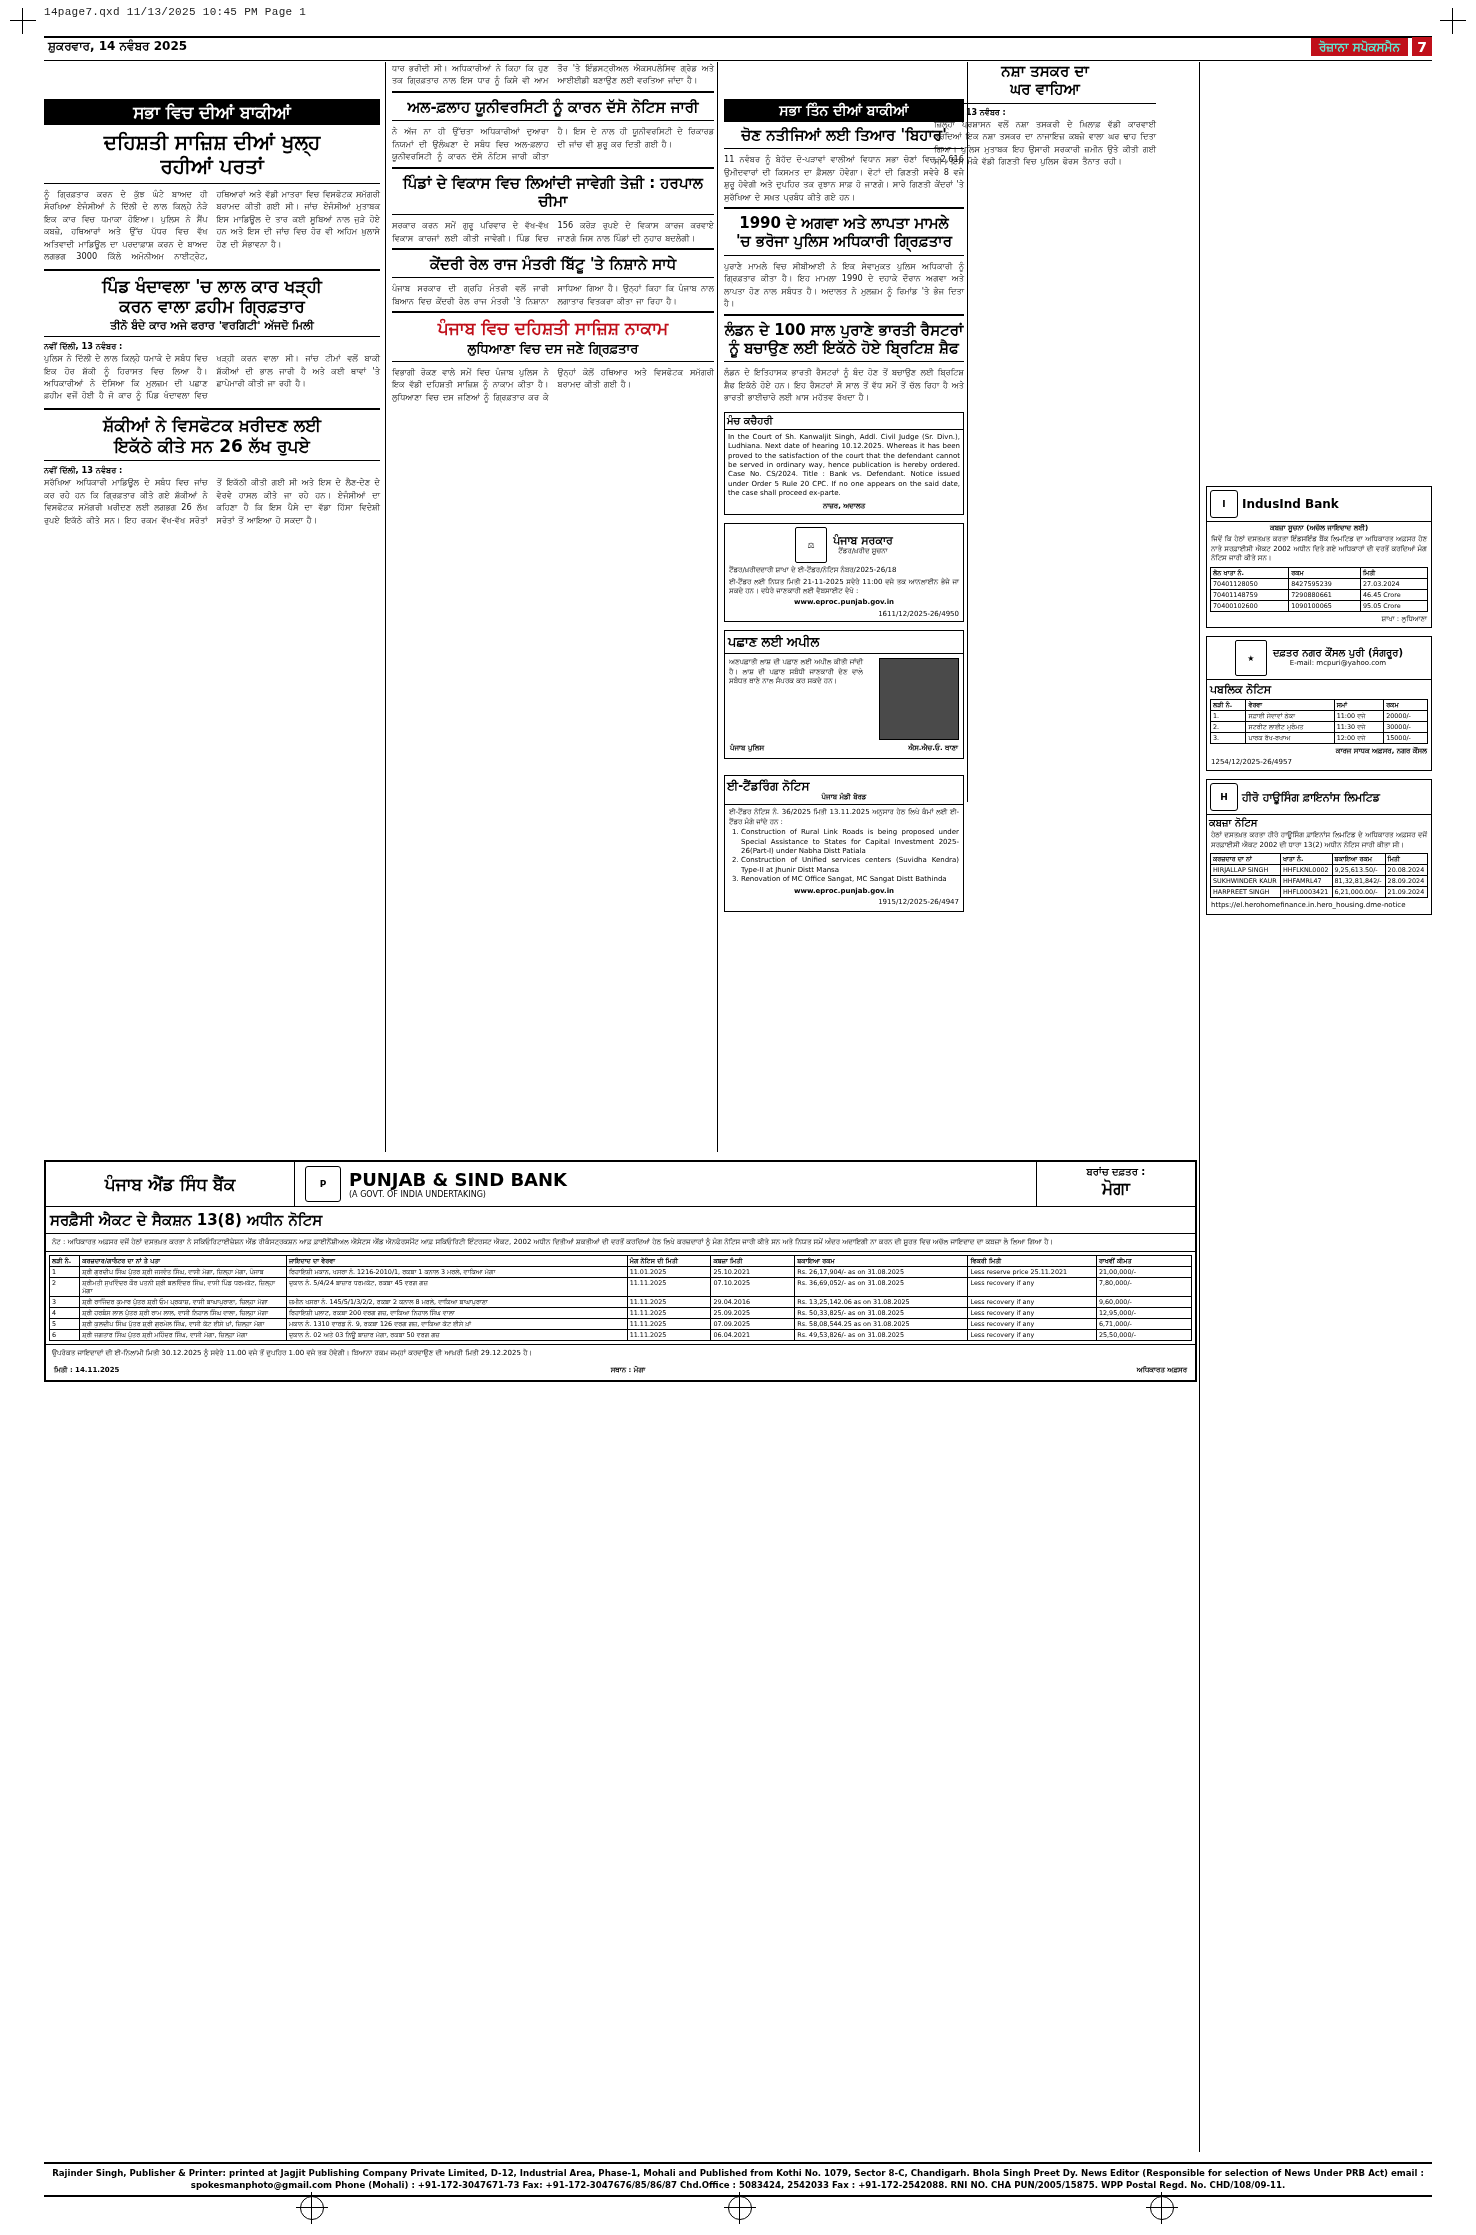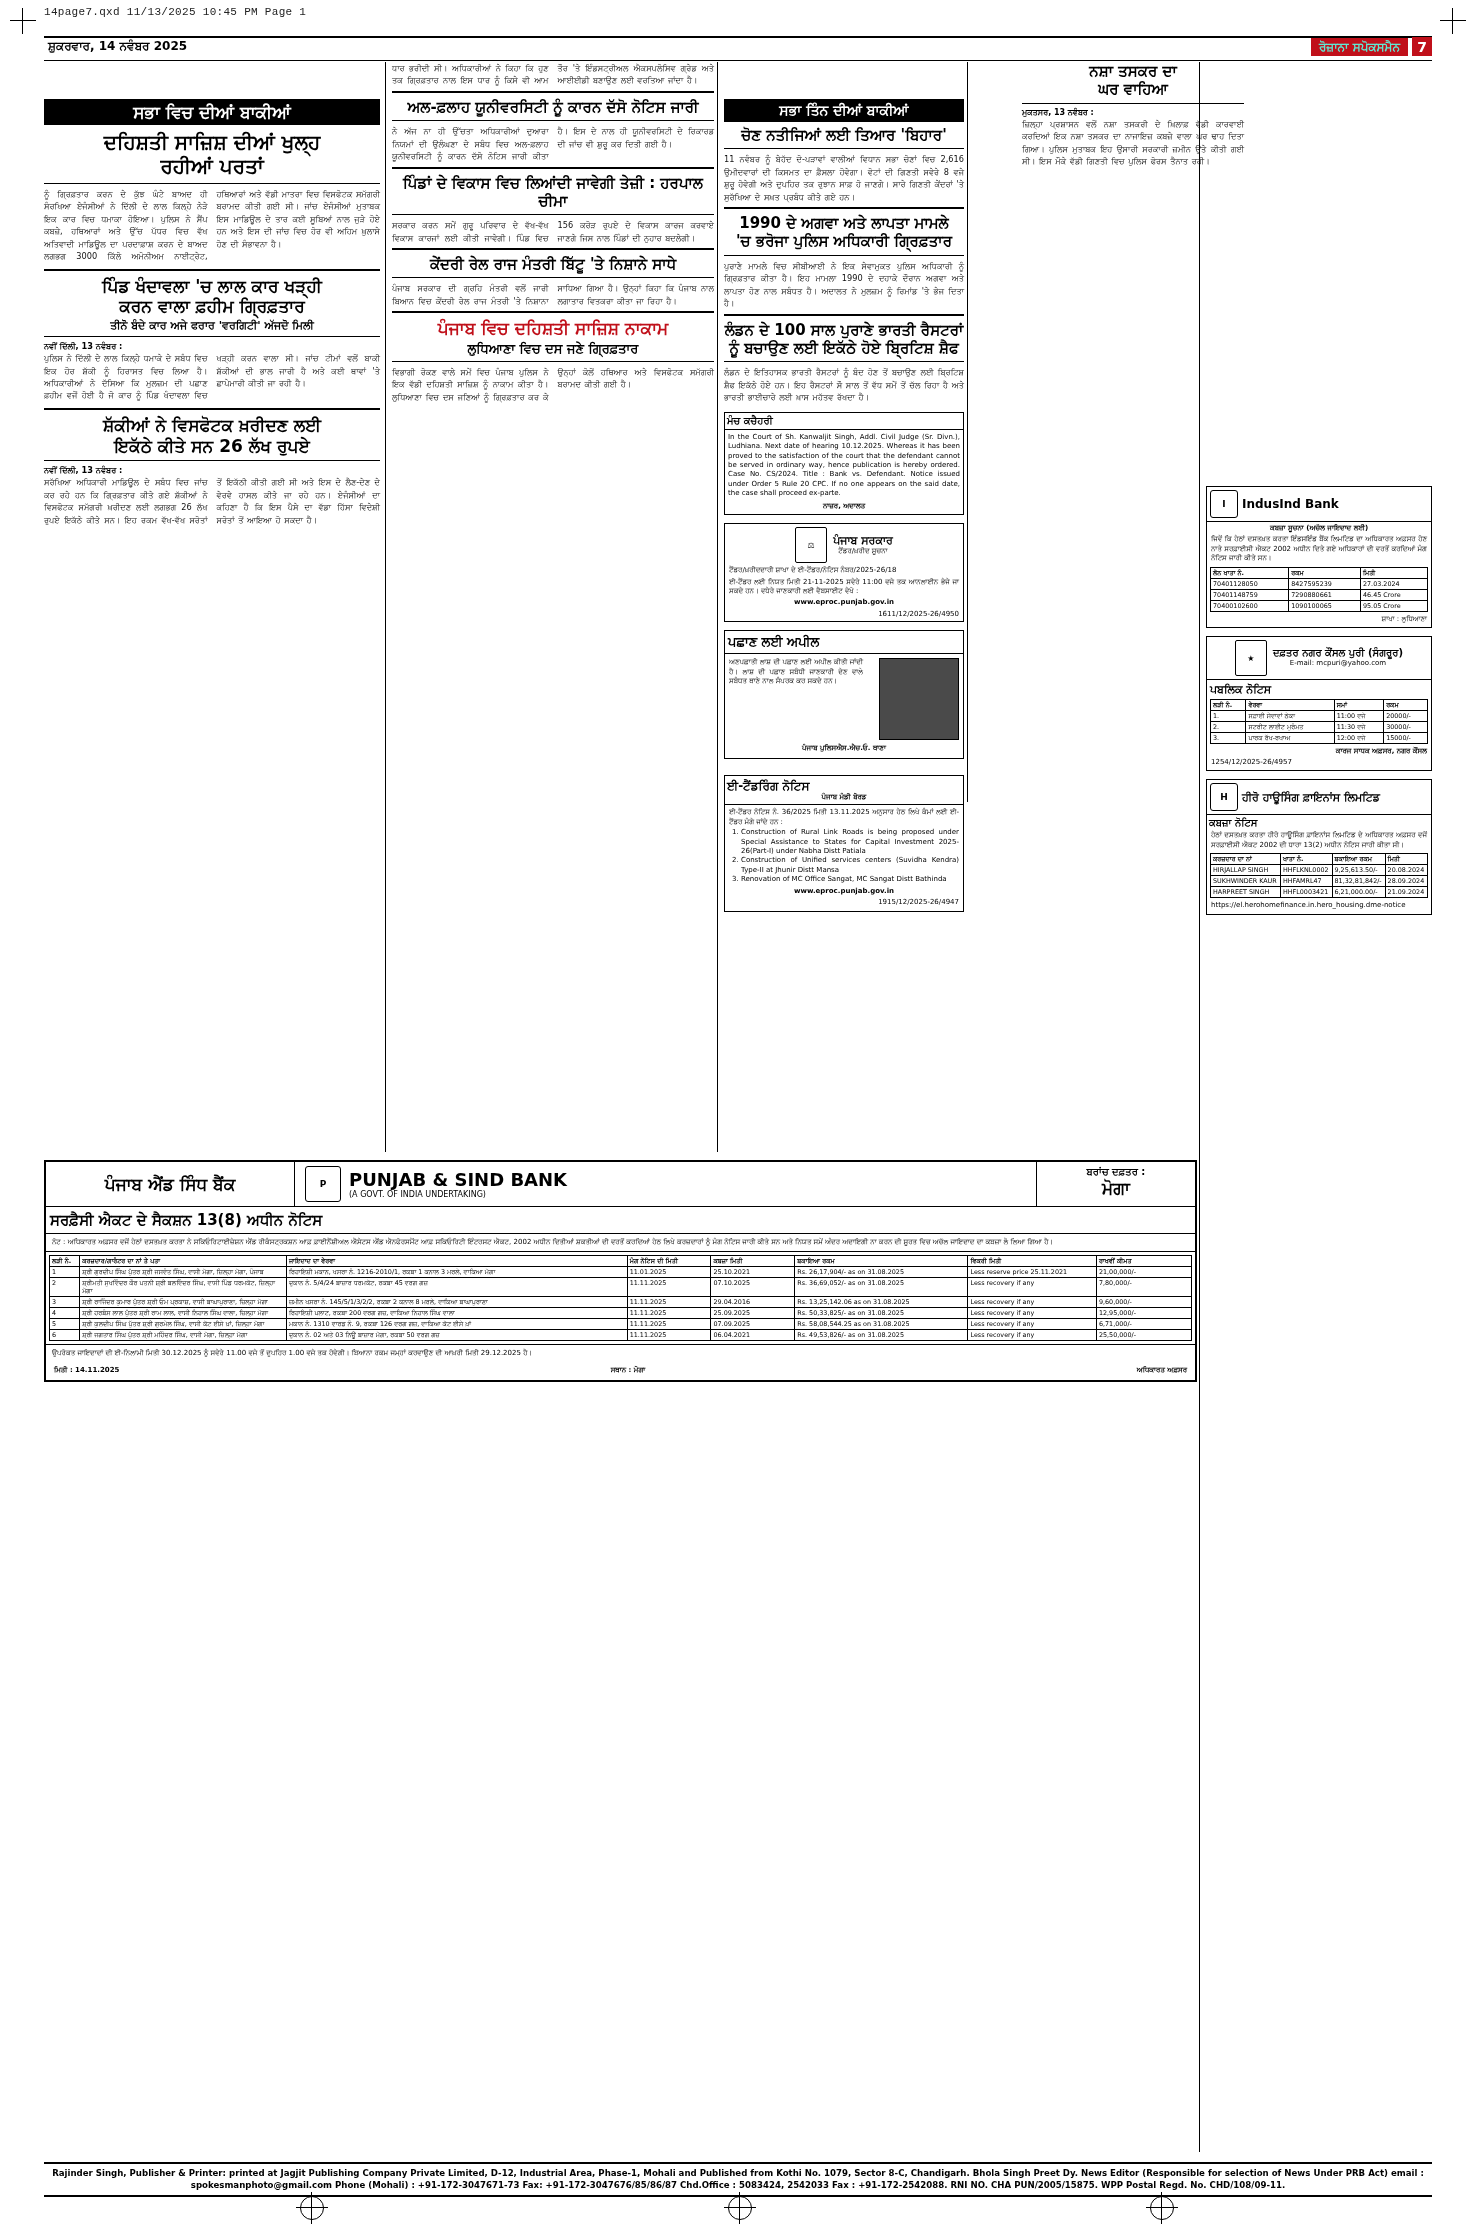--- a/index.html
+++ b/index.html
@@ -24,21 +24,21 @@
   .mast-brand{background:#c0101a;color:#5eead4;font-size:12px;font-weight:bold;padding:2px 8px;}
   .mast-num{background:#c0101a;color:#fff;font-weight:bold;font-size:14px;width:20px;height:19px;display:flex;align-items:center;justify-content:center;}
 
   .grid{position:absolute;left:44px;top:62px;width:1388px;height:2090px;}
 
   
   .col{position:absolute;top:0;}
   .c1{left:0;width:336px;}
   .c2{left:348px;width:322px;}
   .c3{left:680px;width:240px;}
-  .c4{left:978px;width:222px;}
+  .c4{left:890px;width:222px;}
   .c5{left:1162px;width:226px;}
 
   .vrule{position:absolute;top:0;width:1px;background:#000;height:100%;}
 
   .hl-black{background:#000;color:#fff;text-align:center;font-weight:bold;font-size:17px;padding:3px 2px;margin-top:37px;}
   .hl{font-weight:bold;text-align:center;line-height:1.22;}
   .hl-xl{font-size:20px;}
   .hl-lg{font-size:17px;}
   .hl-md{font-size:15px;}
   .hl-sm{font-size:13px;}
@@ -170,21 +170,21 @@
         <div class="tiny-c" style="font-weight:bold;">www.eproc.punjab.gov.in</div>
         <div class="tiny" style="padding:2px 4px;text-align:right;">1611/12/2025-26/4950</div>
       </div>
 
       <div class="ad" style="margin-top:8px;">
         <div class="ad-title" style="font-size:13px;border-bottom:1px solid #000;padding:3px;">ਪਛਾਣ ਲਈ ਅਪੀਲ</div>
         <div style="display:flex;gap:16px;padding:4px;">
           <div class="tiny" style="flex:1;">ਅਣਪਛਾਤੀ ਲਾਸ਼ ਦੀ ਪਛਾਣ ਲਈ ਅਪੀਲ ਕੀਤੀ ਜਾਂਦੀ ਹੈ। ਲਾਸ਼ ਦੀ ਪਛਾਣ ਸਬੰਧੀ ਜਾਣਕਾਰੀ ਦੇਣ ਵਾਲੇ ਸਬੰਧਤ ਥਾਣੇ ਨਾਲ ਸੰਪਰਕ ਕਰ ਸਕਦੇ ਹਨ।</div>
           <div class="photo" style="width:78px;height:80px;"></div>
         </div>
-        <div style="display:flex;justify-content:center;padding:0 5px 4px;">
+        <div style="display:flex;justify-content:space-between;padding:0 5px 4px;">
           <div class="tiny" style="font-weight:bold;">ਪੰਜਾਬ ਪੁਲਿਸ</div>
           <div class="tiny" style="font-weight:bold;">ਐਸ.ਐਚ.ਓ. ਥਾਣਾ</div>
         </div>
       </div>
 
       <div class="ad" style="margin-top:16px;">
         <div class="ad-title" style="font-size:12px;padding:3px 2px 0;">ਈ-ਟੈਂਡਰਿੰਗ ਨੋਟਿਸ</div>
         <div class="tiny-c" style="font-weight:bold;padding-bottom:2px;border-bottom:1px solid #000;">ਪੰਜਾਬ ਮੰਡੀ ਬੋਰਡ</div>
         <div class="tiny" style="padding:3px 4px 1px;">ਈ-ਟੈਂਡਰ ਨੋਟਿਸ ਨੰ. 36/2025 ਮਿਤੀ 13.11.2025 ਅਨੁਸਾਰ ਹੇਠ ਲਿਖੇ ਕੰਮਾਂ ਲਈ ਈ-ਟੈਂਡਰ ਮੰਗੇ ਜਾਂਦੇ ਹਨ :</div>
         <ol style="margin:0;padding:0 4px 0 16px;">

